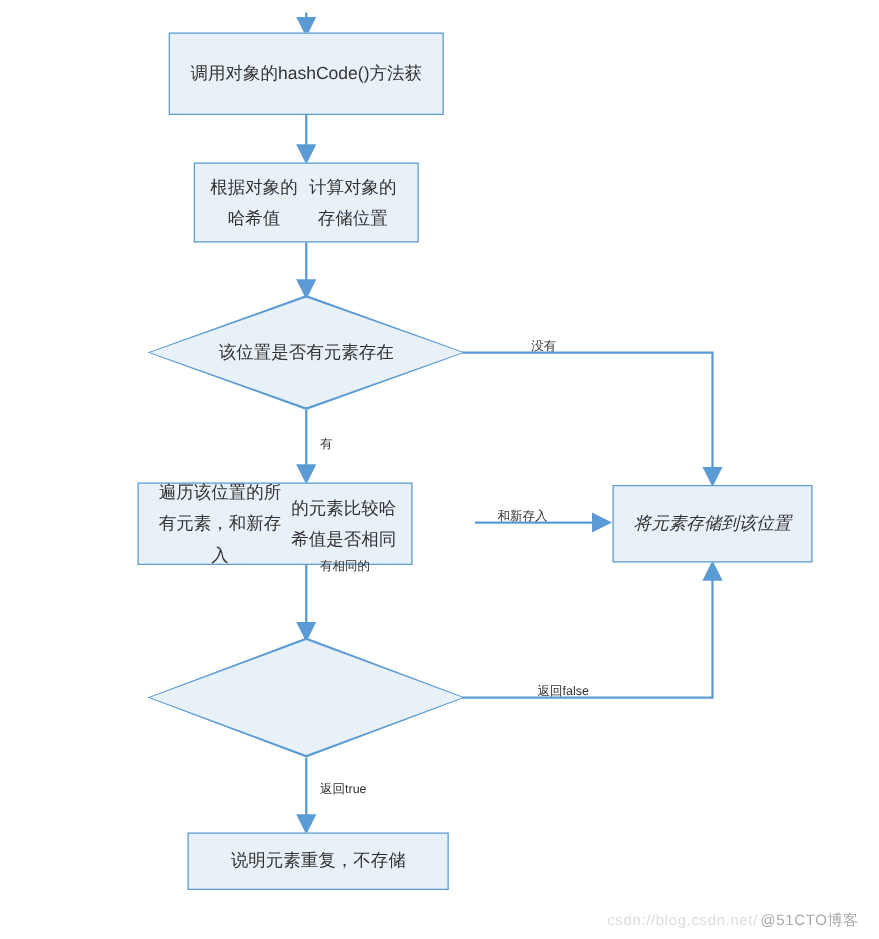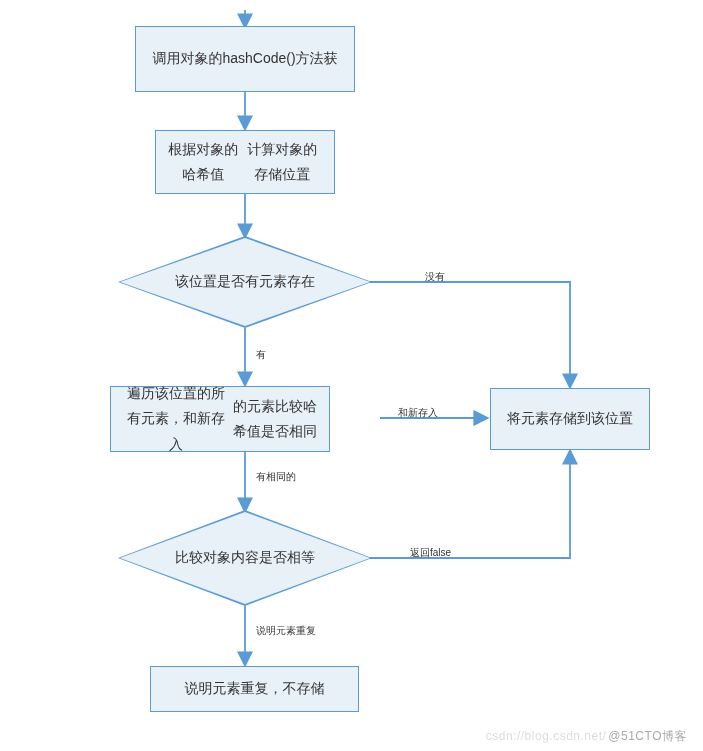--- a/index.html
+++ b/index.html
@@ -119,35 +119,34 @@
     <div>该位置是否有元素存在</div>
   </div>
 
   <div class="box" style="left:110px; top:386px; width:220px; height:66px;">
     <div>遍历该位置的所有元素，和新存入</div>
     <div>的元素比较哈希值是否相同</div>
   </div>
 
   <div class="rhombus-border" style="left:118px; top:510px; width:254px; height:96px;"></div>
   <div class="rhombus-fill" style="left:120px; top:512px; width:250px; height:92px;">
-    <div>比较对象内容是否相等</div>
   </div>
 
   <div class="box" style="left:150px; top:666px; width:209px; height:46px;">
     <div>说明元素重复，不存储</div>
   </div>
 
-  <div class="box" style="left:490px; top:388px; width:160px; height:62px;">
+  <div class="box" style="left:490px; top:388px; width:160px; height:62px;font-style:italic;">
     <div>将元素存储到该位置</div>
   </div>
 
   <div class="label" style="left:425px; top:270px;">没有</div>
   <div class="label" style="left:256px; top:348px;">有</div>
   <div class="label" style="left:398px; top:406px;">和新存入</div>
-  <div class="label" style="left:256px; top:470px;text-align:center;">有相同的</div>
-  <div class="label" style="left:410px; top:546px;">返回false</div>
-  <div class="label" style="left:256px; top:624px;">说明元素重复</div>
+  <div class="label" style="left:256px; top:446px;text-align:center;">有相同的</div>
+  <div class="label" style="left:430px; top:546px;">返回false</div>
+  <div class="label" style="left:256px; top:624px;">返回true</div>
 
   <div class="watermark">
     <span class="faint">csdn://blog.csdn.net/</span><span>@51CTO博客</span>
   </div>
 
 </div>
 
 </body></html>

